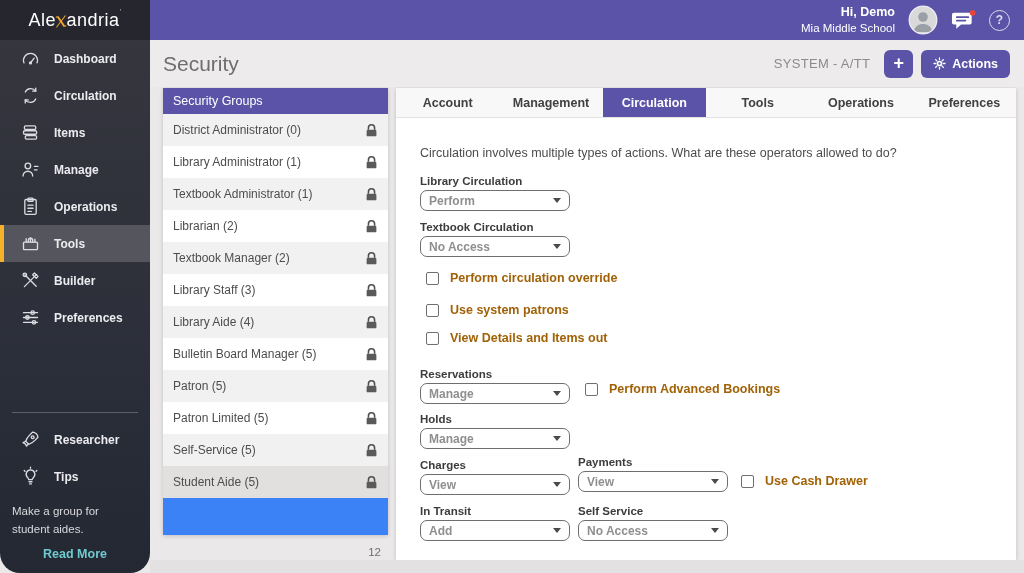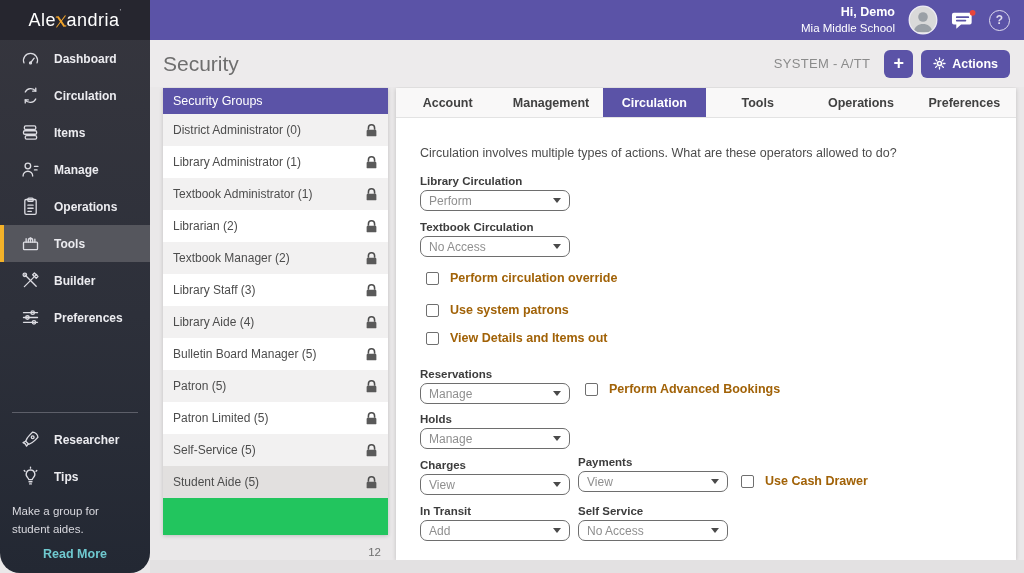--- a/index.html
+++ b/index.html
@@ -74,21 +74,21 @@
   }
   .btn-actions {
     height:28px; background:#5b53a7; color:#fff; border-radius:6px;
     font-size:12.5px; font-weight:bold; display:flex; align-items:center; gap:6px;
     padding:0 12px; cursor:pointer;
   }
 
   
   .groups-panel {
     position:absolute; left:163px; top:88px; width:225px; height:447px;
-    background:#22c55e; box-shadow:0 1px 4px rgba(0,0,0,.18);
+    background:#3b82f6; box-shadow:0 1px 4px rgba(0,0,0,.18);
   }
   .groups-header {
     height:26px; background:#5b53a7; color:#fff; font-size:12.5px;
     display:flex; align-items:center; padding-left:10px;
   }
   .group-row {
     height:32px; display:flex; align-items:center; padding:0 10px;
     font-size:12px; color:#4d4d4d; cursor:pointer; background:#fff;
   }
   .group-row.alt { background:#f2f1f1; }
@@ -113,21 +113,21 @@
   .content { position:relative; height:441px; }
   .intro { position:absolute; left:24px; top:28px; font-size:12.5px; color:#4c4c4c; }
 
   .field { position:absolute; }
   .field-label { font-size:11.5px; font-weight:bold; color:#3c3c3c; margin-bottom:3px; }
   .select {
     width:150px; height:21px; border:1.5px solid #6e6e6e; border-radius:7px;
     display:flex; align-items:center; justify-content:space-between;
     padding:0 8px; cursor:pointer; background:#fff;
   }
-  .select-value { font-size:12px; color:#8f8f8f; }
+  .select-value { font-size:12px; color:#8f8f8f;font-weight:bold; }
   .caret { width:0; height:0; border-left:4px solid transparent; border-right:4px solid transparent; border-top:5px solid #4a4a4a; }
 
   .check { position:absolute; display:flex; align-items:center; gap:11px; cursor:pointer; }
   .check .box { width:13px; height:13px; border:1.5px solid #6f6f6f; border-radius:2px; background:#fff; flex:none; }
   .check-label { font-size:12.5px; font-weight:600; color:#a16207; }
 
   
   .f-lib { left:24px; top:57px; }
   .f-txb { left:24px; top:103px; }
   .c-override { left:30px; top:153px; }

